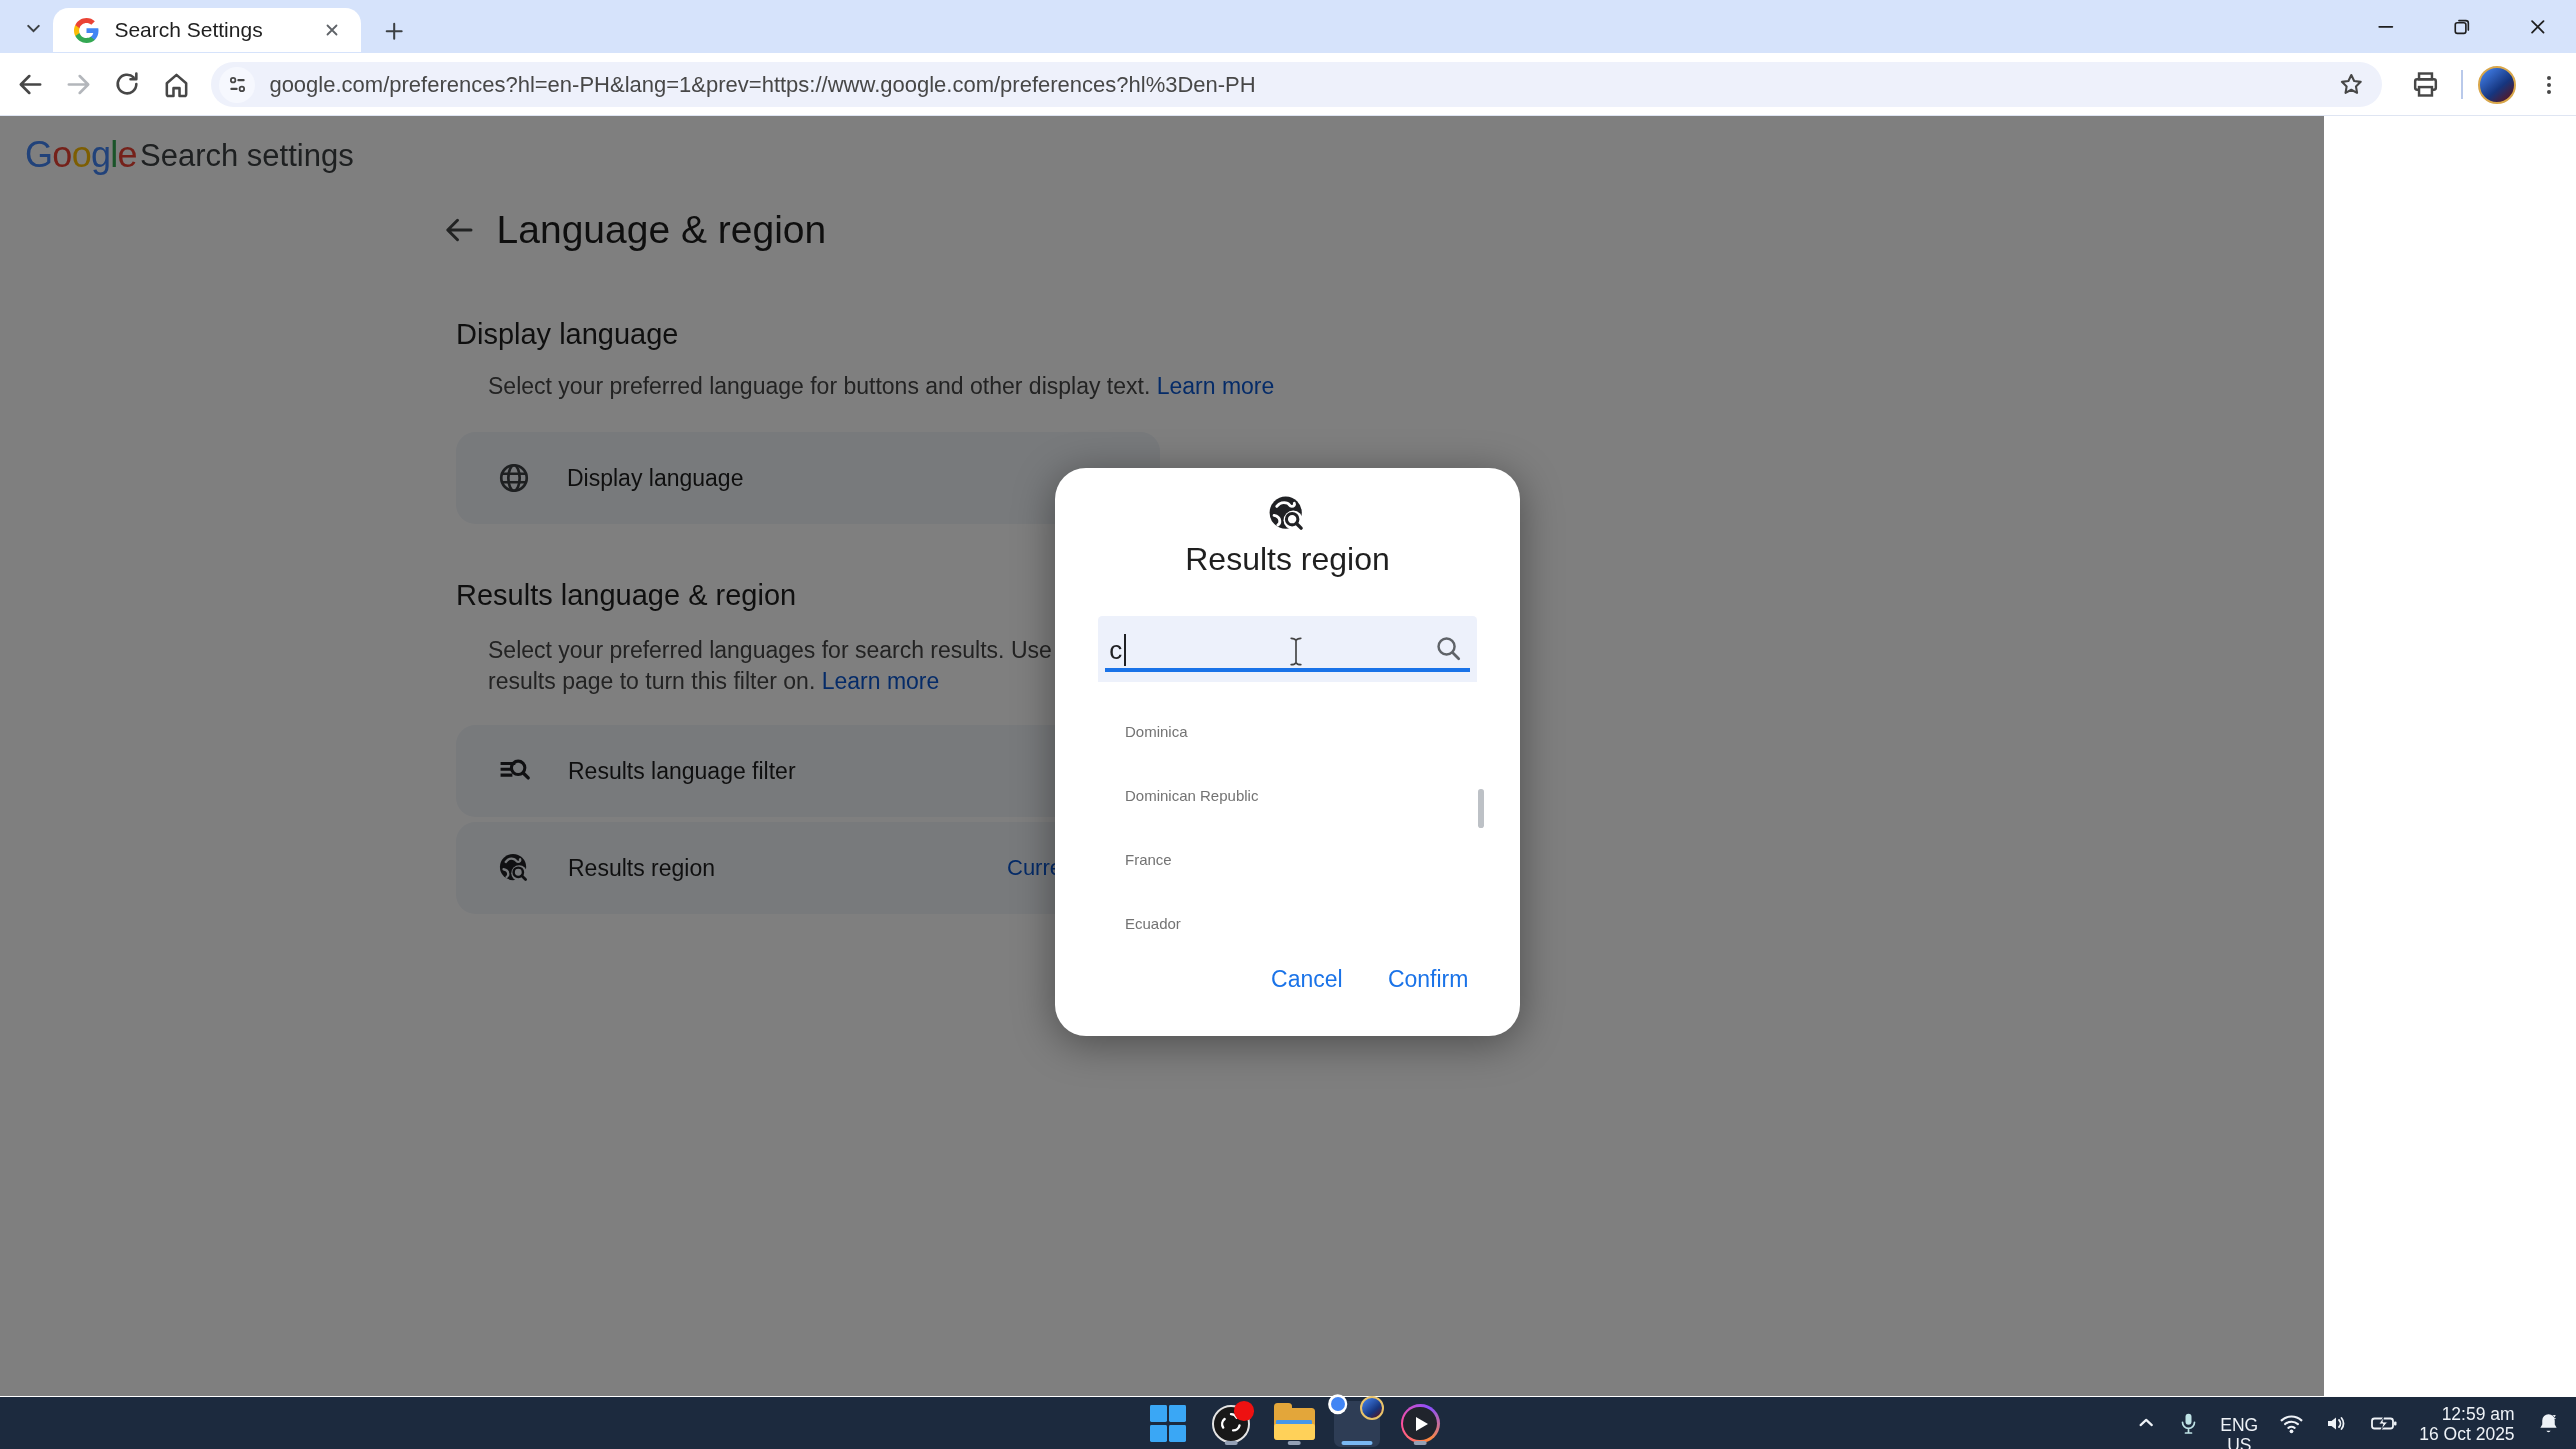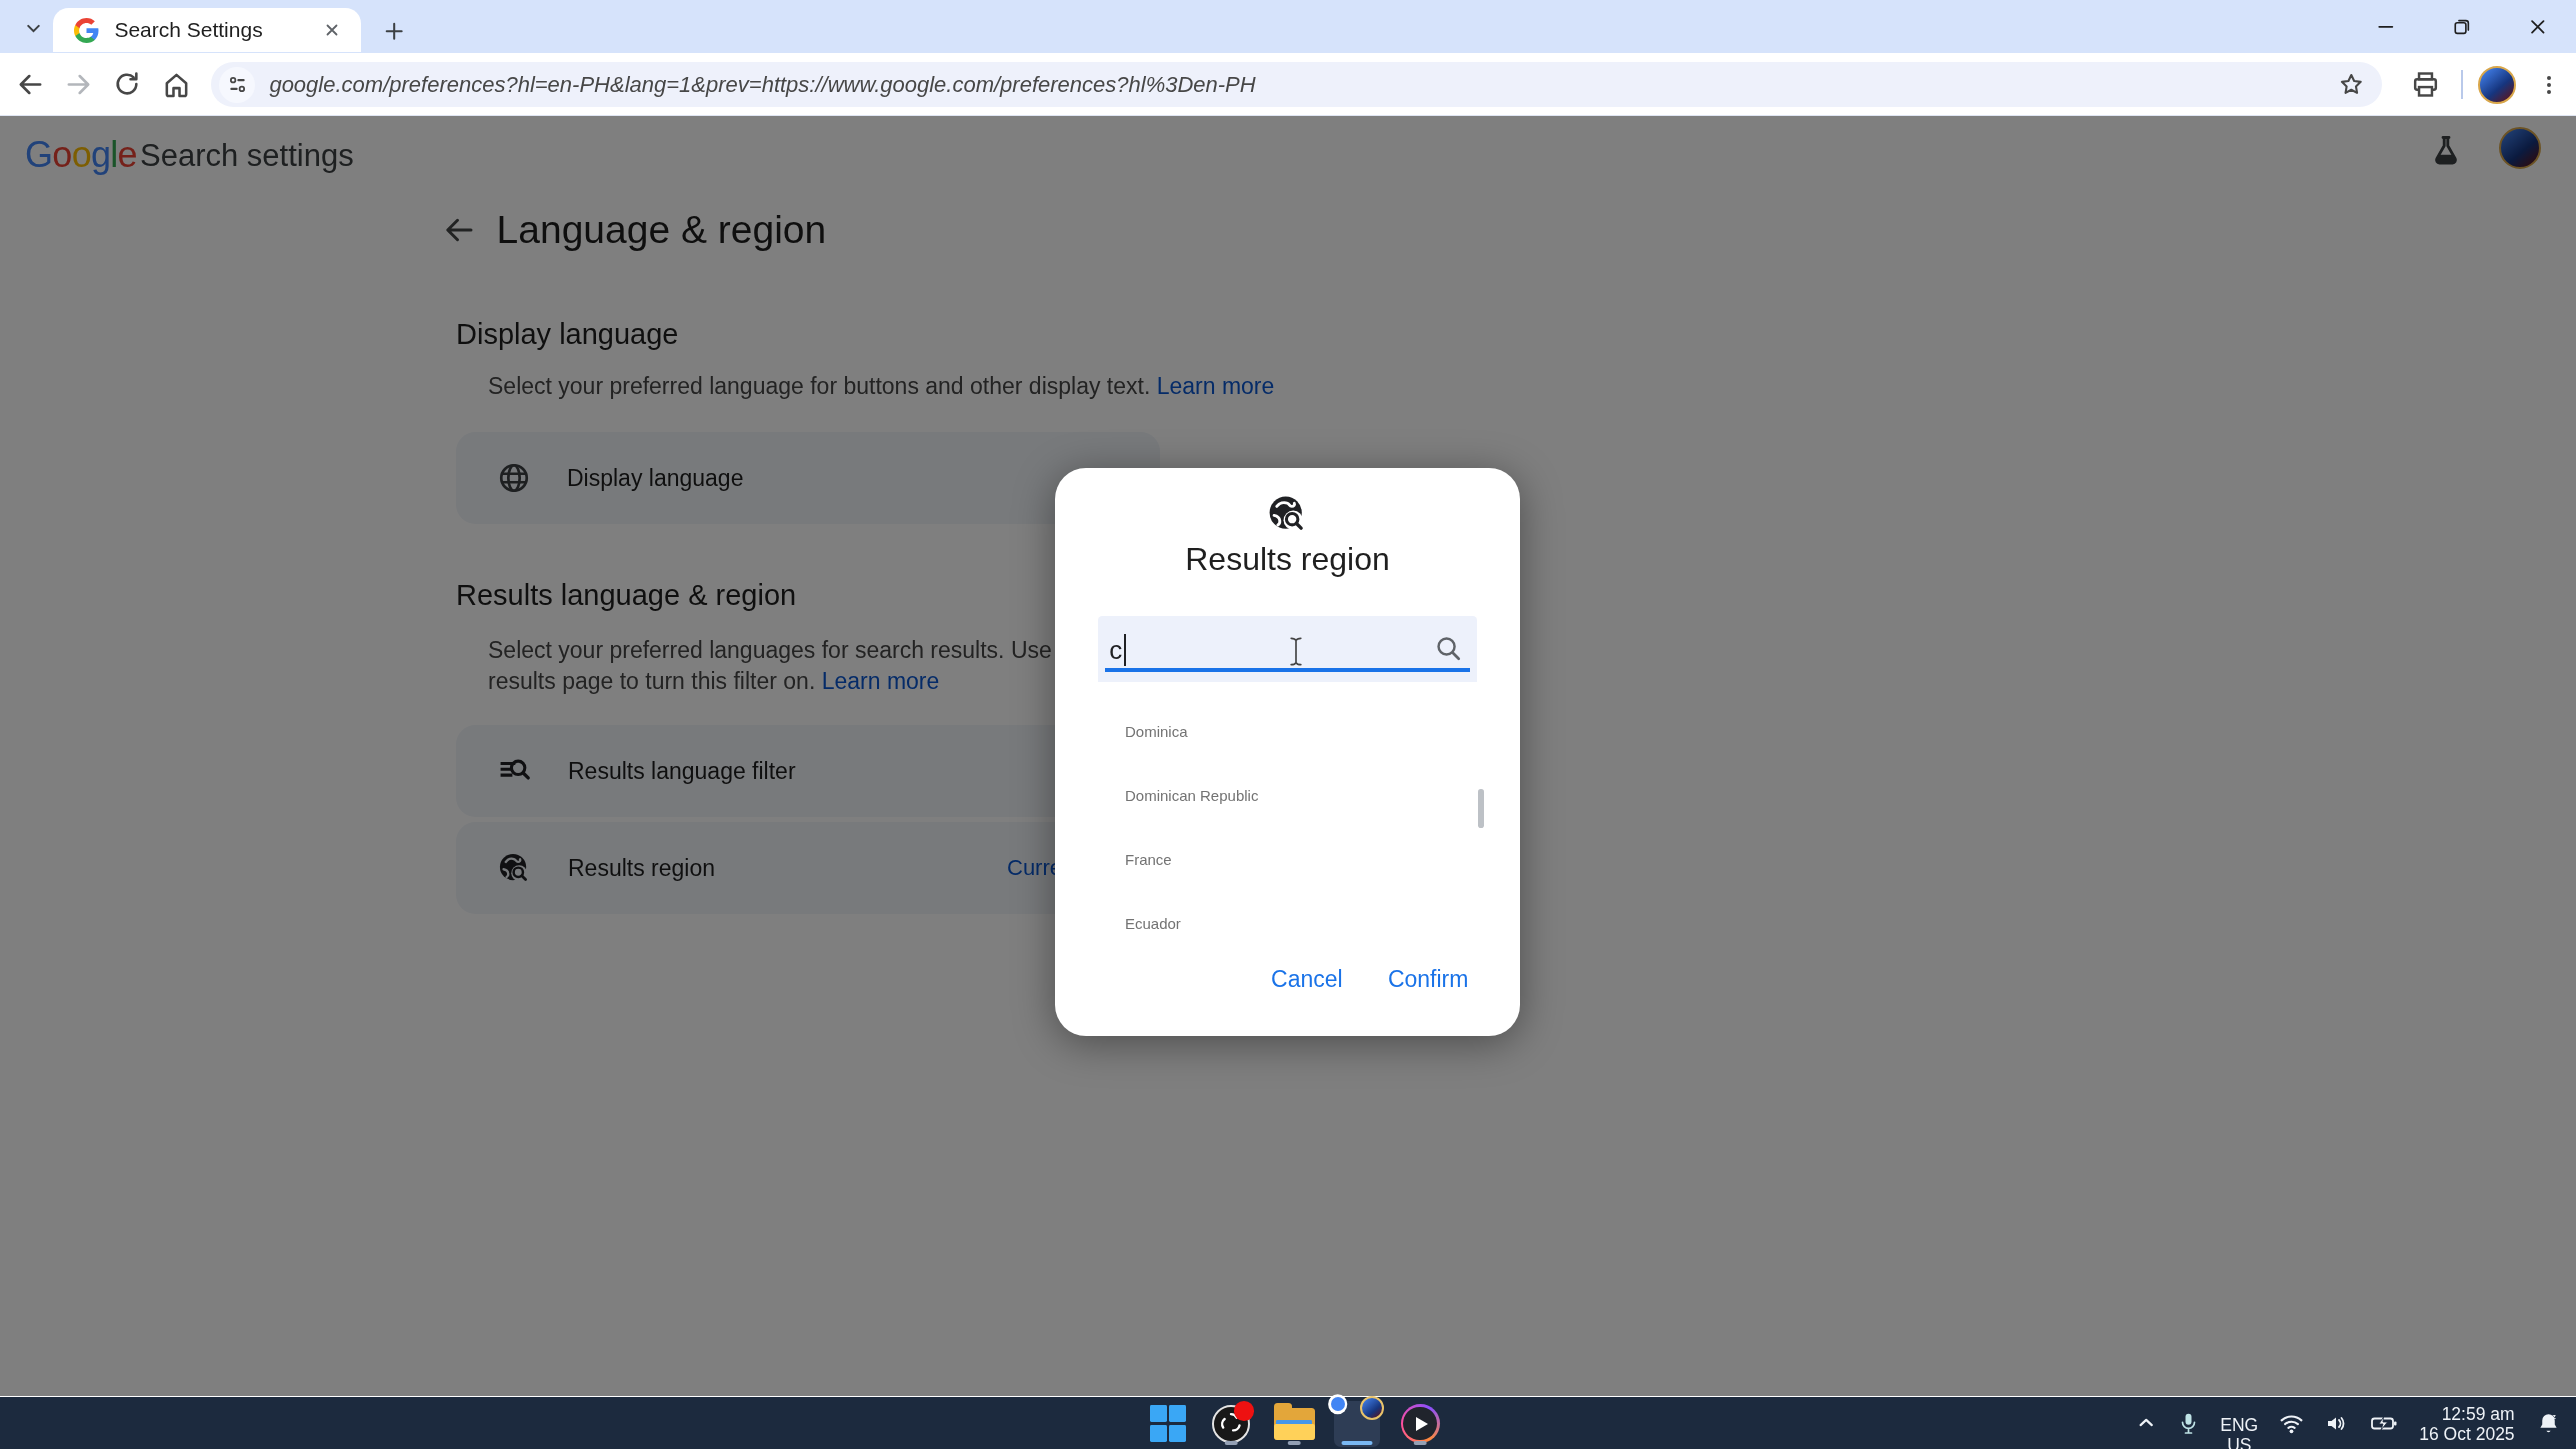--- a/index.html
+++ b/index.html
@@ -11,32 +11,32 @@
   .tab-search-btn { position:absolute; left:12.6px; top:12.6px; width:42px; height:31px; border-radius:15.4px; display:flex; align-items:center; justify-content:center; }
   .tab { position:absolute; left:53px; top:8.4px; width:308px; height:44px; background:#fff; border-radius:15.4px 15.4px 0 0; display:flex; align-items:center; padding:0 15.4px 0 21px; }
   .tab-title { font-size:21px; color:#1f1f1f; flex:1; margin-left:15.4px; white-space:nowrap; overflow:hidden; }
   .tab-close { width:26.6px; height:26.6px; border-radius:50%; display:flex; align-items:center; justify-content:center; }
   .newtab-btn { position:absolute; left:378px; top:15.4px; width:32px; height:32px; border-radius:50%; display:flex; align-items:center; justify-content:center; }
   .win-controls { position:absolute; right:0; top:0; height:53px; display:flex; }
   .win-btn { width:76px; height:53px; display:flex; align-items:center; justify-content:center; }
 
   .toolbar { position:absolute; left:0; top:53px; width:2576px; height:63px; background:#ffffff; border-bottom:0.7px solid #dfe5f2; }
   .nav-ico { position:absolute; top:15.4px; width:32px; height:32px; display:flex; align-items:center; justify-content:center; }
-  .omnibox { position:absolute; left:211px; top:9px; width:2171px; height:45px; background:#eef1fb; border-radius:22.4px; display:flex; align-items:center; padding:0 15.4px 0 8.4px;font-style:italic; }
+  .omnibox { position:absolute; left:211px; top:9px; width:2171px; height:45px; background:#eef1fb; border-radius:22.4px; display:flex; align-items:center; padding:0 15.4px 0 8.4px; }
   .site-ctl { width:36px; height:36px; border-radius:50%; background:#f6f8fe; display:flex; align-items:center; justify-content:center; flex:none; }
   .url-text { font-size:22px; color:#474747; margin-left:14px; flex:1; white-space:nowrap; overflow:hidden; }
   .star-btn { flex:none; width:31px; height:31px; display:flex; align-items:center; justify-content:center; }
   .print-btn { position:absolute; left:2408px; top:14px; width:35px; height:35px; display:flex; align-items:center; justify-content:center; }
   .tb-divider { position:absolute; left:2461px; top:17px; width:2.1px; height:29px; background:#b9c9ea; }
   .avatar-sm { position:absolute; left:2478px; top:12.6px; width:38px; height:38px; border-radius:50%; border:2.8px solid #d9a74b;
     background:linear-gradient(140deg,#3b74d9 15%,#16357e 58%,#5b1620 92%); }
   .kebab-btn { position:absolute; left:2533px; top:14px; width:32px; height:35px; display:flex; align-items:center; justify-content:center; }
 
   
-  .viewport { position:absolute; left:0; top:116px; width:2576px; height:1280px; background:#fff; overflow:hidden;padding-left:19px; }
+  .viewport { position:absolute; left:0; top:116px; width:2324px; height:1280px; background:#fff; overflow:hidden;padding-left:19px; }
   .page-header { position:absolute; left:0; top:0; width:2576px; height:77px; }
   .glogo { position:absolute; left:25px; top:18px; font-size:36px; font-weight:500; letter-spacing:-0.7px; }
   .glogo span:nth-child(1){color:#4285F4}.glogo span:nth-child(2){color:#EA4335}
   .glogo span:nth-child(3){color:#FBBC05}.glogo span:nth-child(4){color:#4285F4}
   .glogo span:nth-child(5){color:#34A853}.glogo span:nth-child(6){color:#EA4335}
   .app-title { position:absolute; left:140px; top:22.4px; font-size:31px; color:#3c4043; }
   .labs-ico { position:absolute; left:2428px; top:17px; }
   .avatar-lg { position:absolute; left:2499px; top:11.2px; width:42px; height:42px; border-radius:50%; border:2.8px solid #d9a74b;
     background:linear-gradient(140deg,#3b74d9 15%,#16357e 58%,#5b1620 92%); }
 

